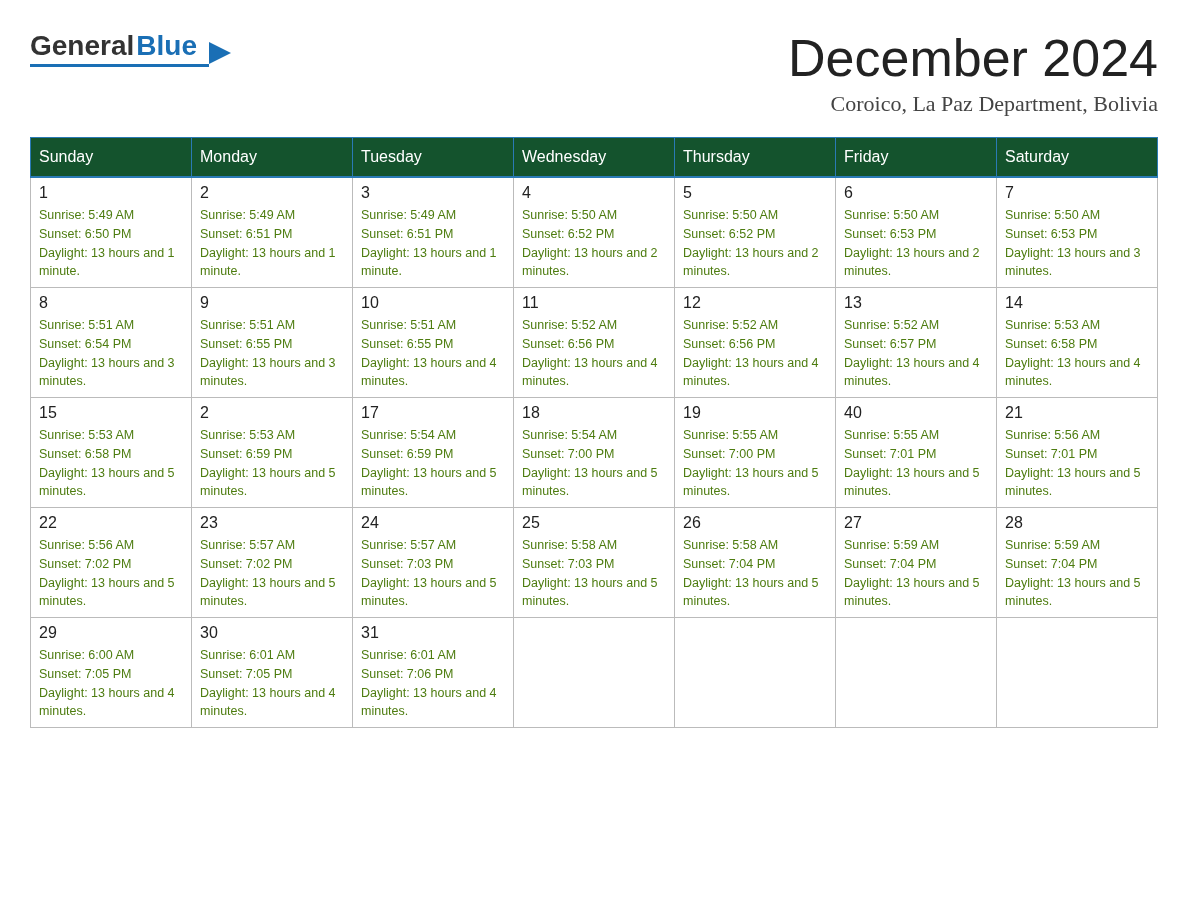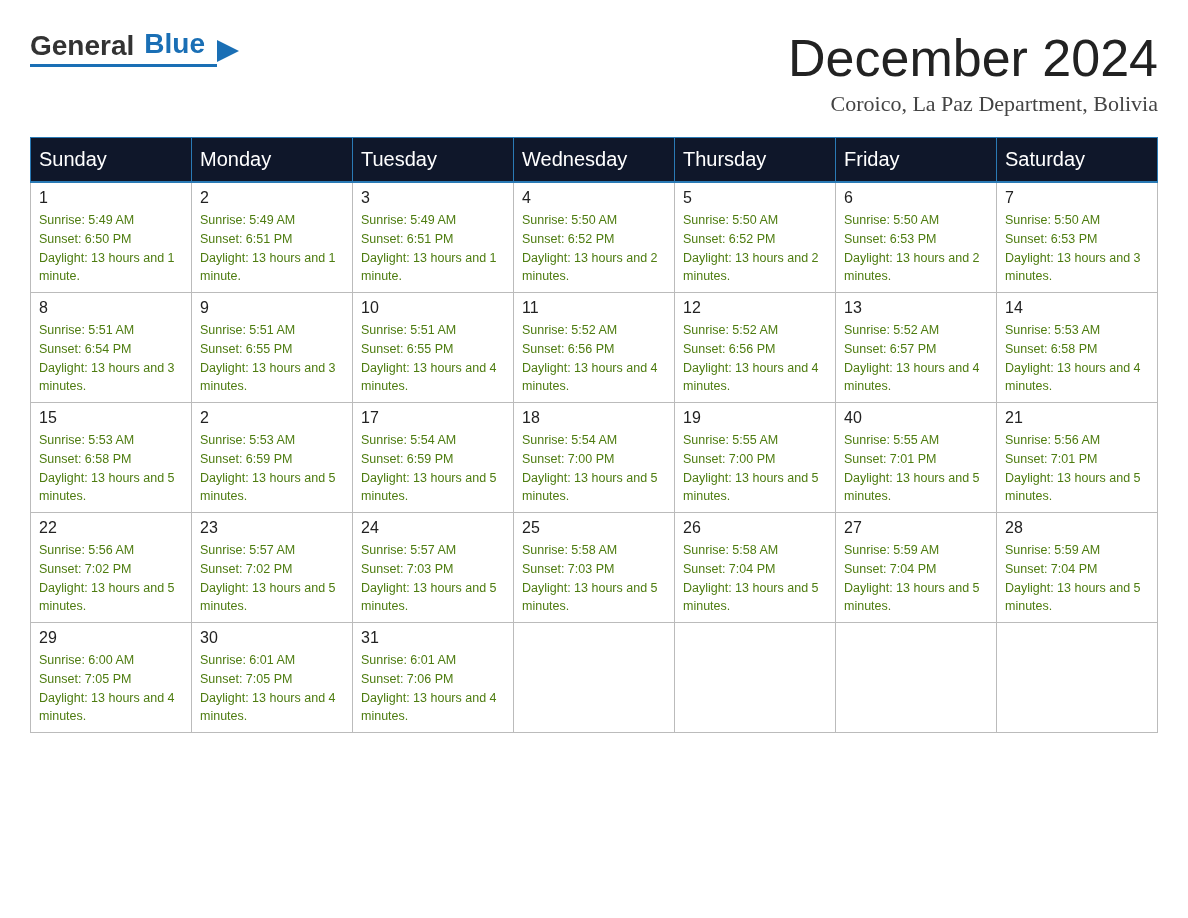--- a/index.html
+++ b/index.html
@@ -21,21 +21,21 @@
       flex-direction: column;
       align-items: flex-start;
     }
     .logo-general {
       font-size: 28px;
       font-weight: bold;
       color: #333;
     }
     .logo-combined {
       display: flex;
-      align-items: flex-start;
+      align-items: center;
     }
     .title-area {
       text-align: right;
     }
     .month-title {
       font-size: 52px;
       font-weight: normal;
       color: #222;
       line-height: 1.1;
     }
@@ -44,23 +44,23 @@
       color: #444;
       margin-top: 4px;
       font-family: Liberation Serif, serif;
     }
     .calendar-table {
       width: 100%;
       border-collapse: collapse;
       border: 1px solid #bbb;
     }
     .calendar-table th {
-      background-color: #0f172a;
+      background-color: #14532d;
       color: #fff;
-      font-size: 20px;
+      font-size: 16px;
       font-weight: normal;
       padding: 10px 8px;
       text-align: left;
       border: 1px solid #2a7ab5;
     }
     .calendar-table td {
       border: 1px solid #bbb;
       vertical-align: top;
       padding: 6px 8px;
       width: 14.28%;
@@ -87,21 +87,21 @@
       border-top: 2px solid #2a7ab5;
     }
   </style>
 </head>
 <body>
 
 <div class="header-area">
   <div class="logo-area">
     <div class="logo-combined">
       <span class="logo-general">General</span>
-      <div style="display:inline-flex; flex-direction:column; align-items:flex-start; margin-left:10px;">
+      <div style="display:inline-flex; flex-direction:column; align-items:flex-start; margin-left:2px;">
         <div style="display:flex; align-items:center; line-height:1;">
           <span style="font-size:28px; font-weight:bold; color:#1a6fb5;">Blue</span>
           <span style="display:inline-block; width:0; height:0; border-left:10px solid transparent; border-right:0; border-top:0; border-bottom: 0; margin-left:2px; position:relative; top:-4px;">
             <svg width="22" height="22" viewBox="0 0 22 22">
               <polygon points="0,0 22,11 0,22" fill="#1a6fb5"></polygon>
             </svg>
           </span>
         </div>
       </div>
     </div>

